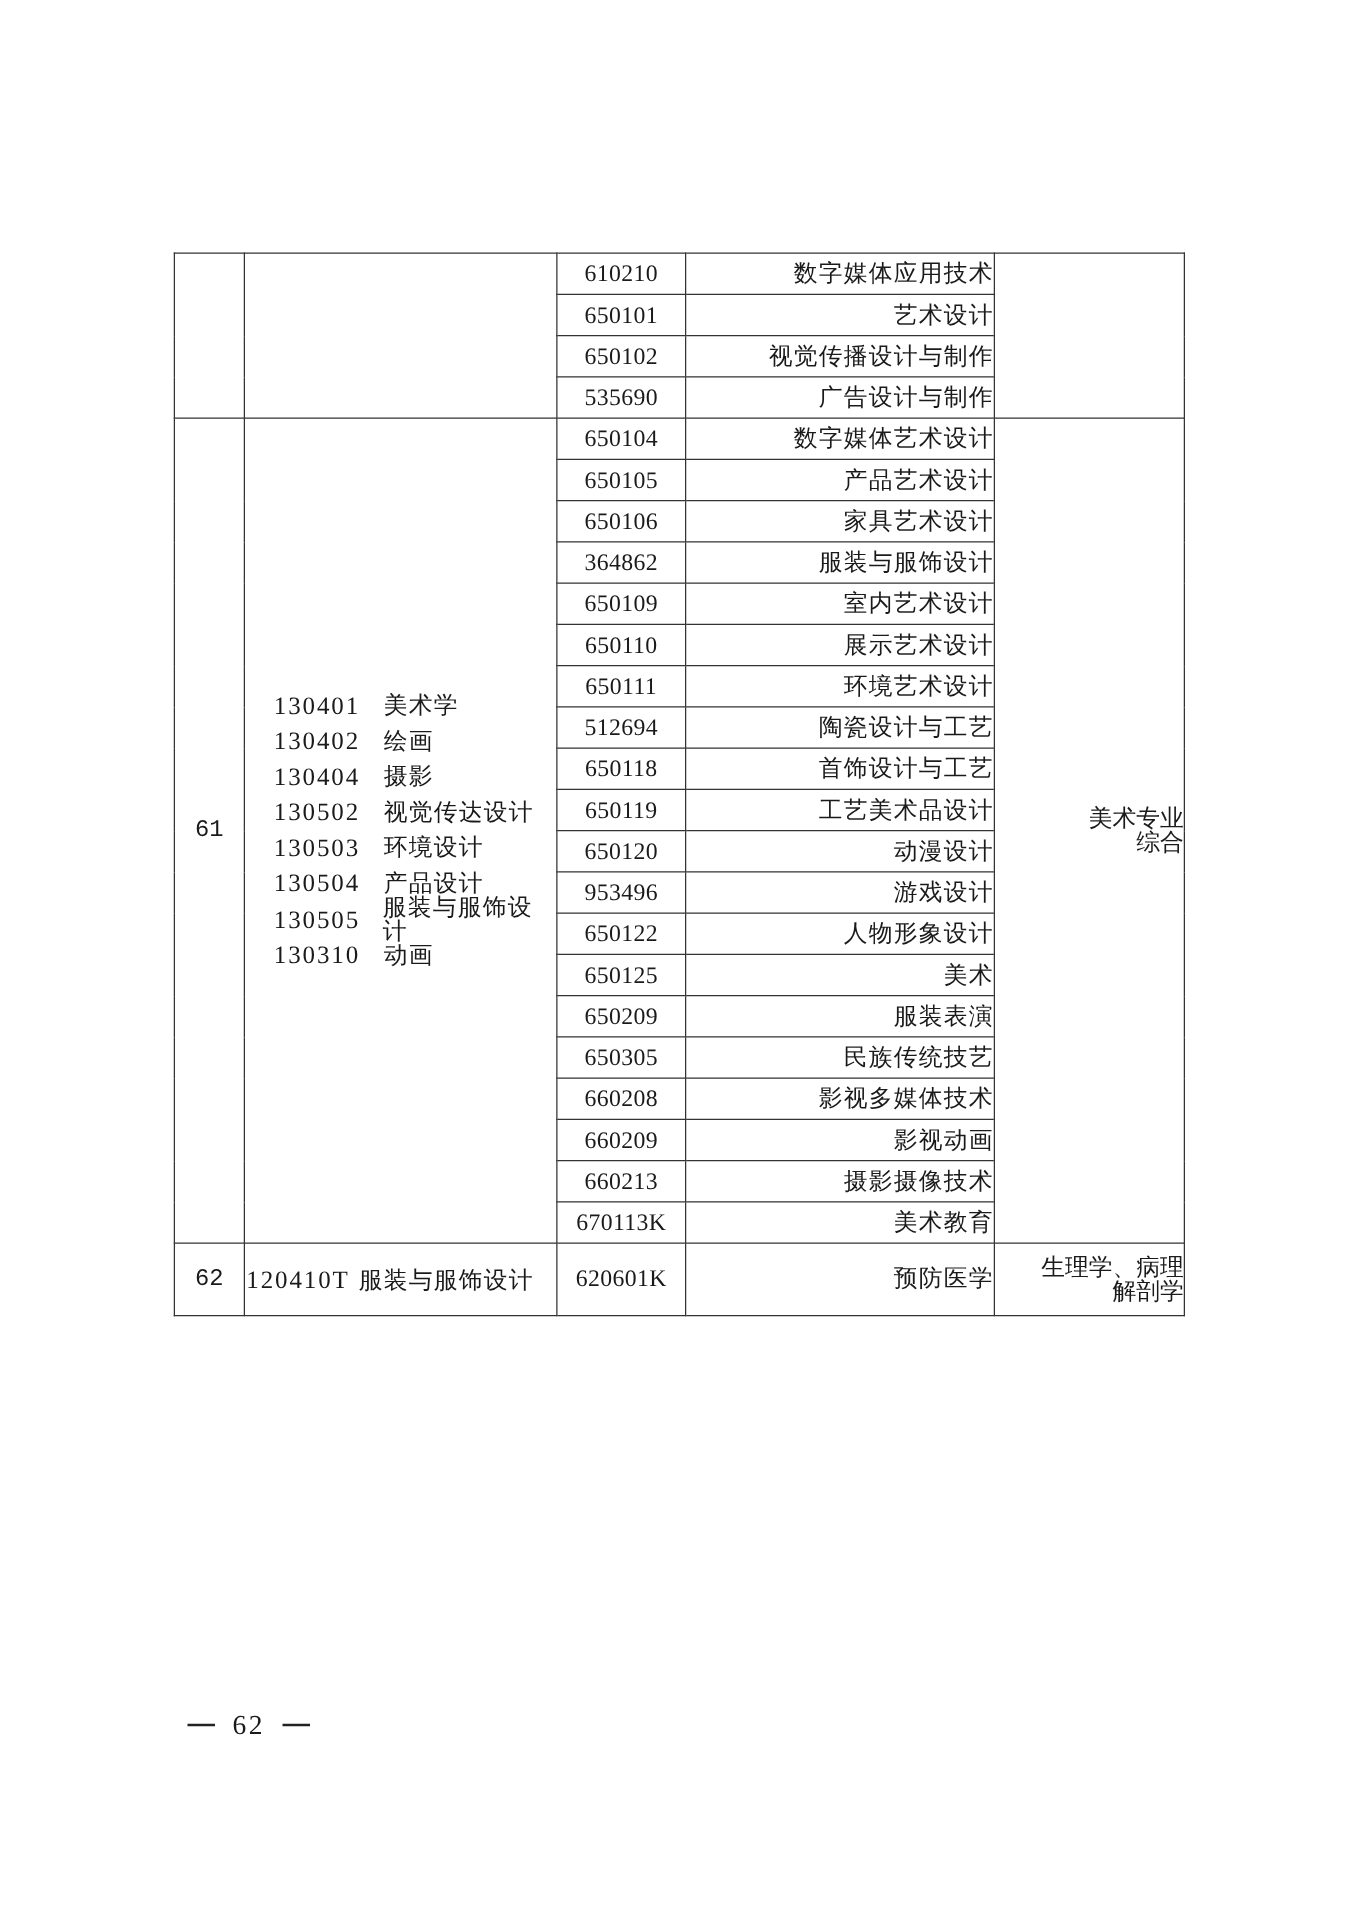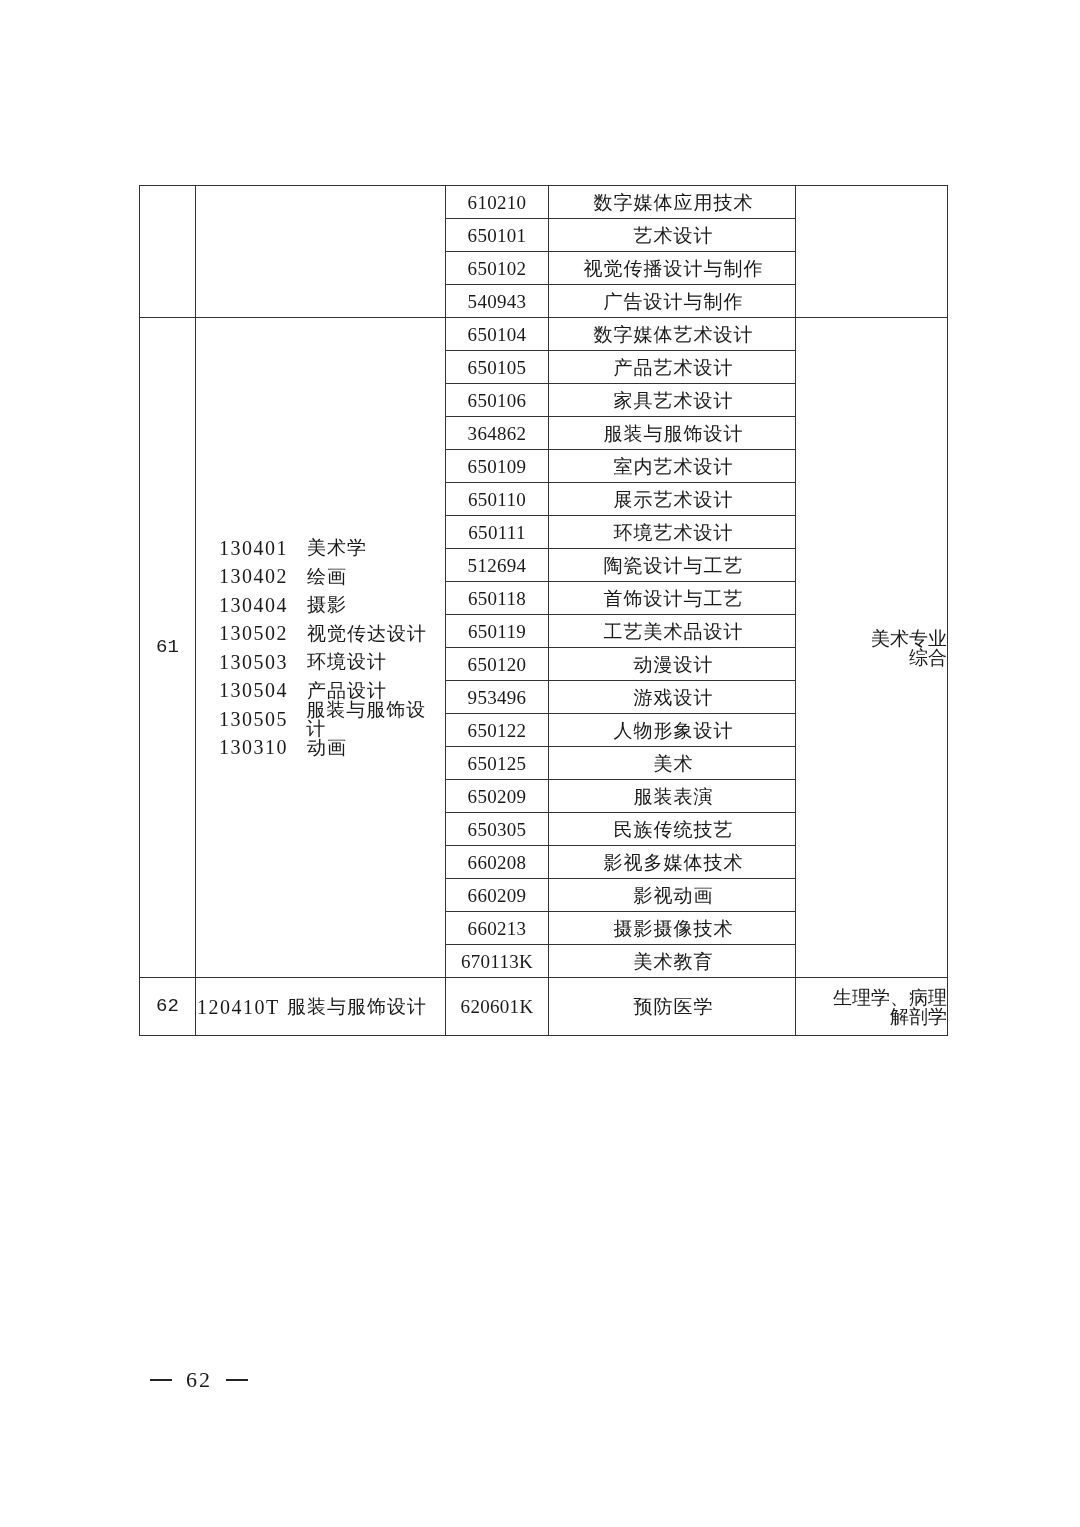--- a/index.html
+++ b/index.html
@@ -6,44 +6,44 @@
     body {
       width: 1080px; height: 1527px;
       background: #ffffff;
       position: relative;
       font-family: "DejaVu Serif", "Liberation Serif", serif;
       color: #1a1a1a;
       overflow: hidden;
     }
     .page-table {
       position: absolute;
-      left: 139px; top: 185px;
+      left: 139px; top: 202px;
       border-collapse: collapse;
       table-layout: fixed;
       width: 806px;
     }
     .page-table td {
       border: 1.3px solid #333;
       padding: 0;
       font-size: 19px;
       line-height: 1;
       height: 32px;
       vertical-align: middle;
     }
     .c-num { width: 55px; text-align: center; font-family: Liberation Mono, monospace; }
     .c-under { width: 249px; vertical-align: middle; }
     .c-code { width: 102px; text-align: center; font-family: "Liberation Serif", serif; font-size: 20px; letter-spacing: 0.3px; }
-    .c-name { width: 243px; text-align: center; padding-left: 3px !important; letter-spacing: 1px; }
+    .c-name { width: 243px; text-align: right; padding-left: 3px !important; letter-spacing: 1px; }
     .c-exam { width: 151px; text-align: right; line-height: 1.45; }
     .under-list { padding-left: 1px; }
     .under-item { display: flex; height: 28.5px; align-items: center; font-size: 19px; padding-left: 22px; }
     .under-code { width: 88px; font-family: "Liberation Serif", serif; font-size: 20px; letter-spacing: 1.5px; }
     .under-name { letter-spacing: 1px; }
     .row62 td { height: 57px; }
-    .single-under { display: flex; align-items: center; padding-left: 1px; }
+    .single-under { display: flex; align-items: flex-end; padding-left: 1px; }
     .single-under .under-code { width: 90px; }
     .page-number {
       position: absolute;
       left: 150px; top: 1367px;
       font-size: 22px;
       font-family: "Liberation Serif", serif;
       letter-spacing: 2px;
       display: flex; align-items: center; gap: 14px;
     }
     .dash { display: inline-block; width: 22px; height: 1.5px; background: #222; }
@@ -63,21 +63,21 @@
     </tr>
     <tr>
       <td class="c-code">650101</td>
       <td class="c-name">艺术设计</td>
     </tr>
     <tr>
       <td class="c-code">650102</td>
       <td class="c-name">视觉传播设计与制作</td>
     </tr>
     <tr>
-      <td class="c-code">540943</td>
+      <td class="c-code">535690</td>
       <td class="c-name">广告设计与制作</td>
     </tr>
 
     <tr>
       <td class="c-num" rowspan="20">61</td>
       <td class="c-under" rowspan="20">
         <div class="under-list">
           <div class="under-item">
               <span class="under-code">130401</span>
               <span class="under-name">美术学</span>

